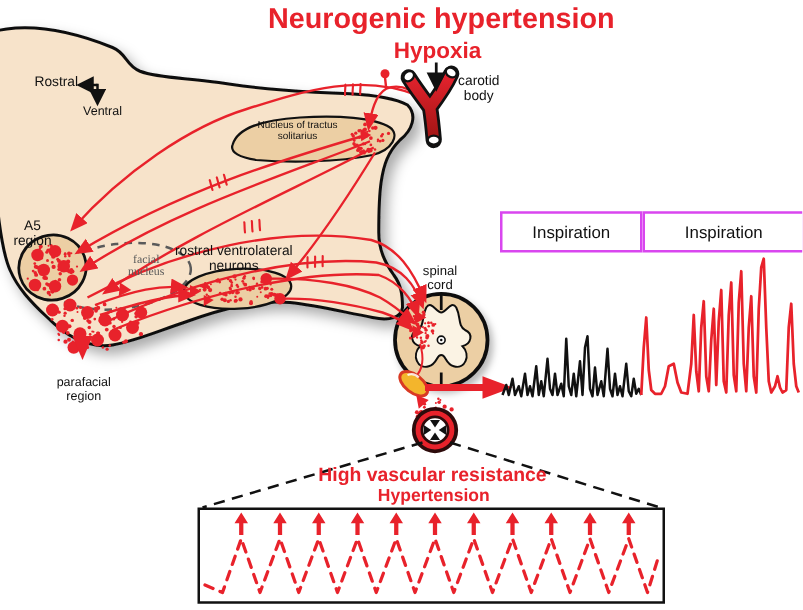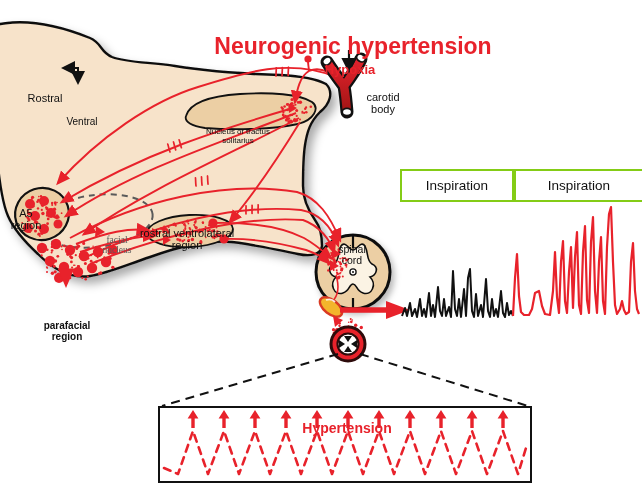--- a/index.html
+++ b/index.html
@@ -1,23 +1,23 @@
 <!DOCTYPE html>
 <html><head>
 <meta charset="utf-8">
 <style>
   html,body{margin:0;padding:0;background:#fff;}
   .canvas{position:relative;width:642px;height:488px;background:#fff;overflow:hidden;
           font-family:"Liberation Sans",sans-serif;}
   .canvas svg{position:absolute;left:0;top:0;}
   .lbl{position:absolute;transform:translateX(-50%);text-align:center;
-       white-space:pre-line;line-height:1.08;color:#111;margin-top:32px;}
+       white-space:pre-line;line-height:1.08;color:#111;}
   .red{color:#e8222b;}
   .gray{color:#5a5a5a;font-family:Liberation Serif, serif;}
-  .box{position:absolute;border:2px solid #84cc16;background:#fff;display:flex;
+  .box{position:absolute;border:2px solid #d946ef;background:#fff;display:flex;
        align-items:center;justify-content:center;font-size:13.5px;color:#111;}
   .bigbox{position:absolute;border:2.5px solid #111;background:transparent;}
   .title{font-size:23px;font-weight:bold;}
 </style>
 </head>
 <body>
 
 <div class="canvas">
 
 <svg width="642" height="488" viewBox="0 0 642 488">
@@ -547,37 +547,38 @@
         <use href="#upArrow" transform="translate(348,410)"></use>
     <use href="#upArrow" transform="translate(379,410)"></use>
         <use href="#upArrow" transform="translate(410,410)"></use>
     <use href="#upArrow" transform="translate(441,410)"></use>
         <use href="#upArrow" transform="translate(472,410)"></use>
     <use href="#upArrow" transform="translate(503,410)"></use>
   </g>
 </svg>
 
 <div class="lbl red title" style="left:353px;top:2px;">Neurogenic hypertension</div>
-<div class="lbl red" style="left:350px;top:31px;font-size:13px;font-weight:bold;">Hypoxia</div>
+<div class="lbl red" style="left:350px;top:31px;font-size:18px;font-weight:bold;">Hypoxia</div>
 <div class="lbl" style="left:383px;top:60px;font-size:11px;">carotid
 body</div>
 <div class="lbl" style="left:45px;top:61px;font-size:11px;">Rostral</div>
 <div class="lbl" style="left:82px;top:85px;font-size:10px;">Ventral</div>
 <div class="lbl" style="left:238px;top:96px;font-size:8px;text-align:center;">Nucleus of tractus
 solitarius</div>
 <div class="lbl" style="left:26px;top:176px;font-size:11px;">A5
 region</div>
 <div class="lbl gray" style="left:117px;top:203px;font-size:9.5px;">facial
 nucleus</div>
 <div class="lbl" style="left:187px;top:196px;font-size:11px;">rostral ventrolateral
-region</div>
-<div class="lbl" style="left:67px;top:289px;font-size:10px;font-weight:bold;">parafacial
+neurons</div>
+<div class="lbl" style="left:67px;top:302px;font-size:10px;">parafacial
 region</div>
 <div class="lbl" style="left:352px;top:212px;font-size:10.5px;">spinal
 cord</div>
+<div class="lbl red" style="left:346px;top:373px;font-size:15.5px;font-weight:bold;">High vascular resistance</div>
 <div class="lbl red" style="left:347px;top:389px;font-size:14px;font-weight:bold;">Hypertension</div>
 
 <div class="box" style="left:400px;top:169px;width:110px;height:29px;">
   <span>Inspiration</span>
 </div>
 <div class="box" style="left:514px;top:169px;width:126px;height:29px;">
   <span>Inspiration</span>
 </div>
 <div class="bigbox" style="left:158px;top:406px;width:370px;height:73px;"></div>
 

